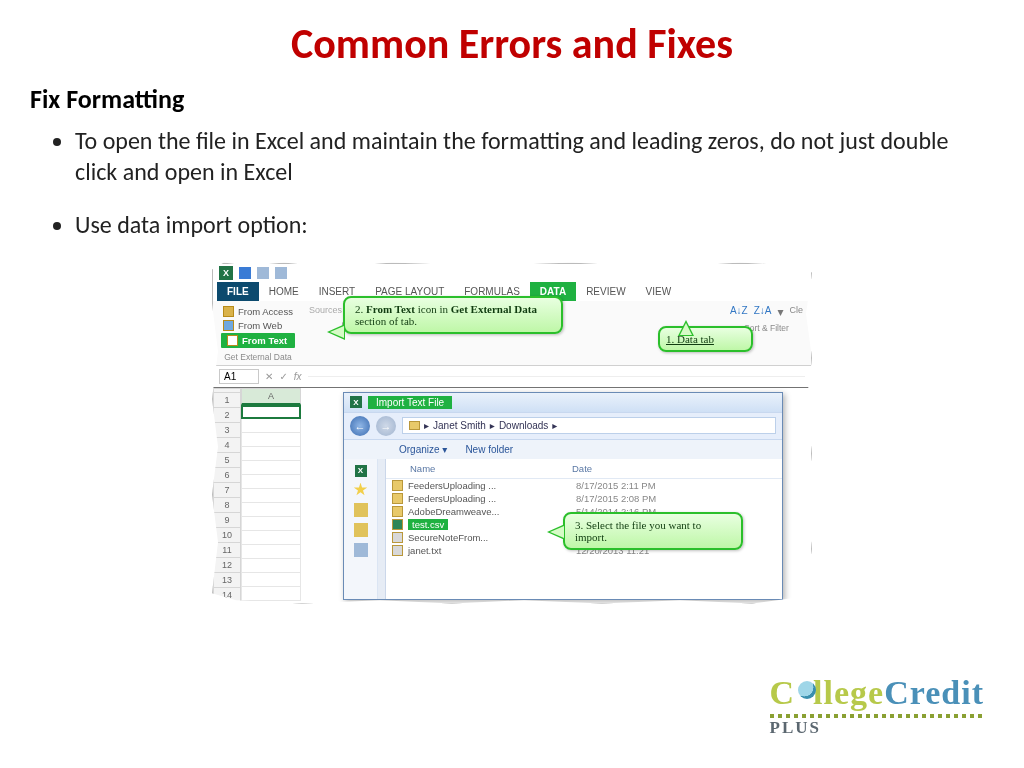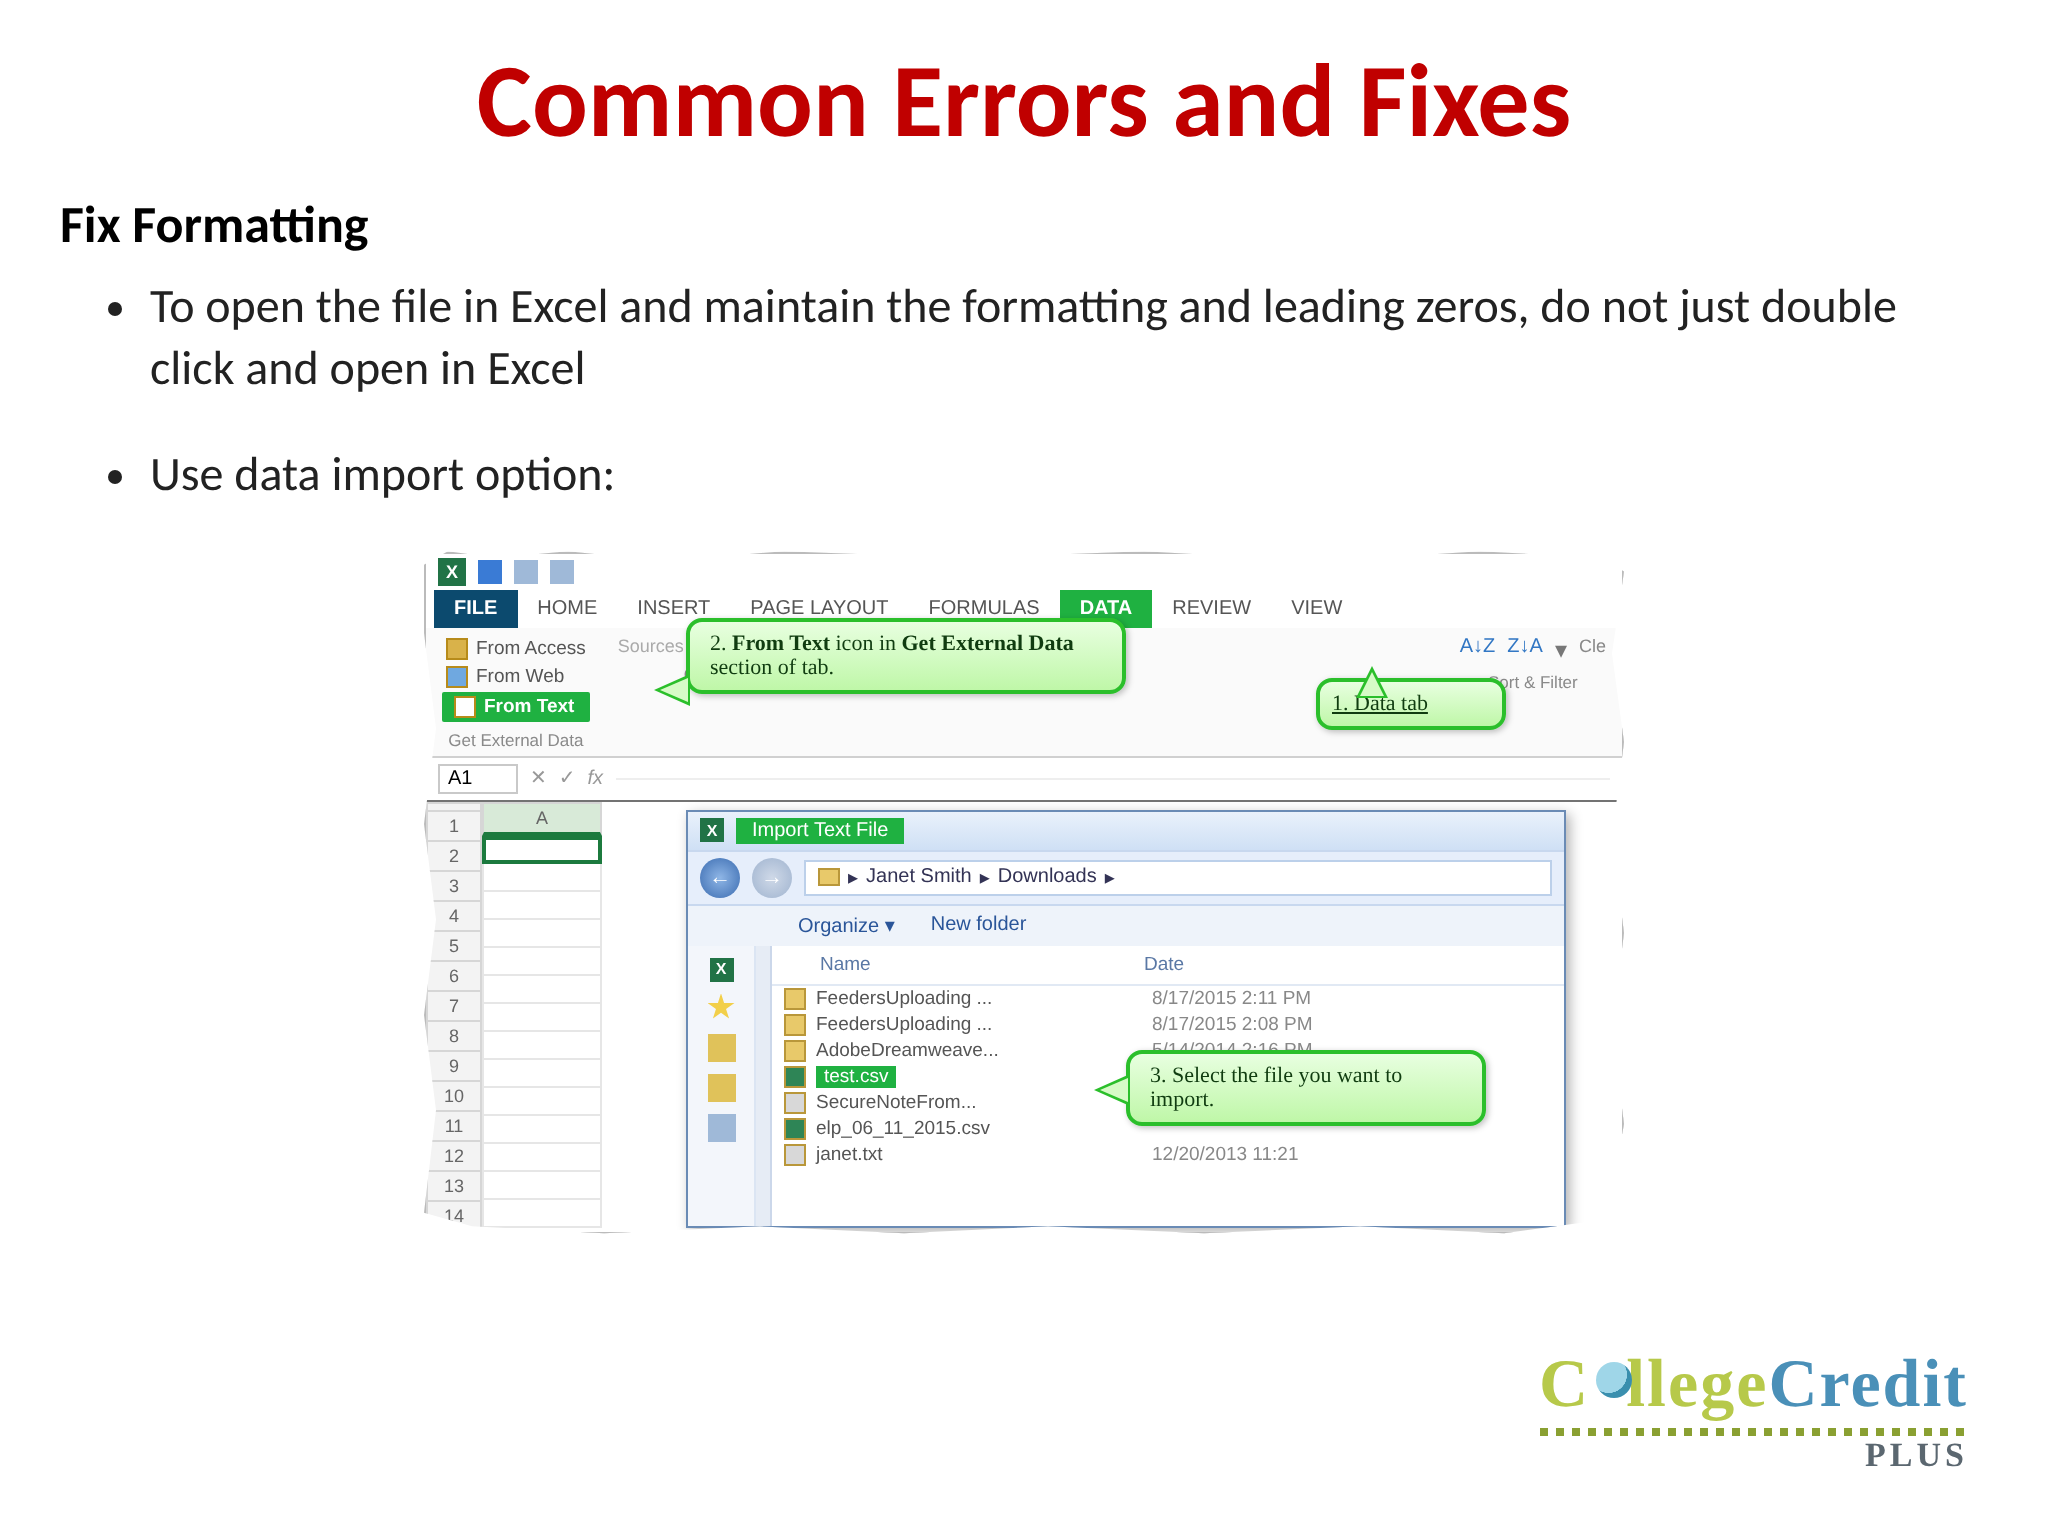--- a/index.html
+++ b/index.html
@@ -7,21 +7,21 @@
     width: 1024px;
     height: 768px;
     font-family: Calibri, Arial, sans-serif;
     background: #fff;
     position: relative;
     overflow: hidden;
   }
   .slide-title {
     text-align: center;
     color: #c00000;
-    font-size: 52px;
+    font-size: 42px;
     font-weight: bold;
     padding-top: 18px;
   }
   .subtitle {
     font-size: 26px;
     font-weight: bold;
     padding: 14px 30px 0 30px;
   }
   ul.body-list {
     list-style: disc;
@@ -134,21 +134,21 @@
   .callout.c1 .tail { left:18px; top:-16px; border-left:8px solid transparent; border-right:8px solid transparent; border-bottom:16px solid #2bbf2b; }
   .callout.c1 .tail::after{content:"";position:absolute;left:-6px;top:3px;border-left:6px solid transparent;border-right:6px solid transparent;border-bottom:12px solid #d6fbc6;}
   .callout.c3 { left:350px; top:248px; width:180px;}
   .callout.c3 .tail { left:-18px; top:10px; border-right:18px solid #2bbf2b;}
   .callout.c3 .tail::after{content:"";position:absolute;left:3px;top:-6px;border-top:6px solid transparent;border-bottom:6px solid transparent;border-right:14px solid #d6fbc6;}
 
   
   .logo {
     position:absolute; right:40px; bottom:30px;
     font-family: Georgia, serif;
-    text-align:right;
+    text-align:left;
   }
   .logo .line1 { font-size:34px; letter-spacing:1px;}
   .logo .w1 { color:#b7c94a; font-weight:600;}
   .logo .w1 .o { position:relative; display:inline-block;}
   .logo .w1 .o::after{
     content:""; position:absolute; left:3px; top:7px; width:18px; height:18px;
     background: radial-gradient(circle at 35% 35%, #9fd6e8 0 55%, #3a8fae 56% 100%);
     border-radius:50%;
   }
   .logo .w1 .o-letter{ opacity:0;}
@@ -335,27 +335,20 @@
             </div>
           <div class="fl-row">
               <div class="fname">
                 <span class="file-ico txt"></span>
                 <span class="nm">SecureNoteFrom...</span>
               </div>
               <div class="fdate"></div>
             </div>
           <div class="fl-row">
               <div class="fname">
-                <span class="file-ico xl"></span>
-                <span class="nm">elp_06_11_2015.csv</span>
-              </div>
-              <div class="fdate"></div>
-            </div>
-          <div class="fl-row">
-              <div class="fname">
                 <span class="file-ico txt"></span>
                 <span class="nm">janet.txt</span>
               </div>
               <div class="fdate">12/20/2013 11:21</div>
             </div>
         </div>
       </div>
     </div>
   </div>
 

